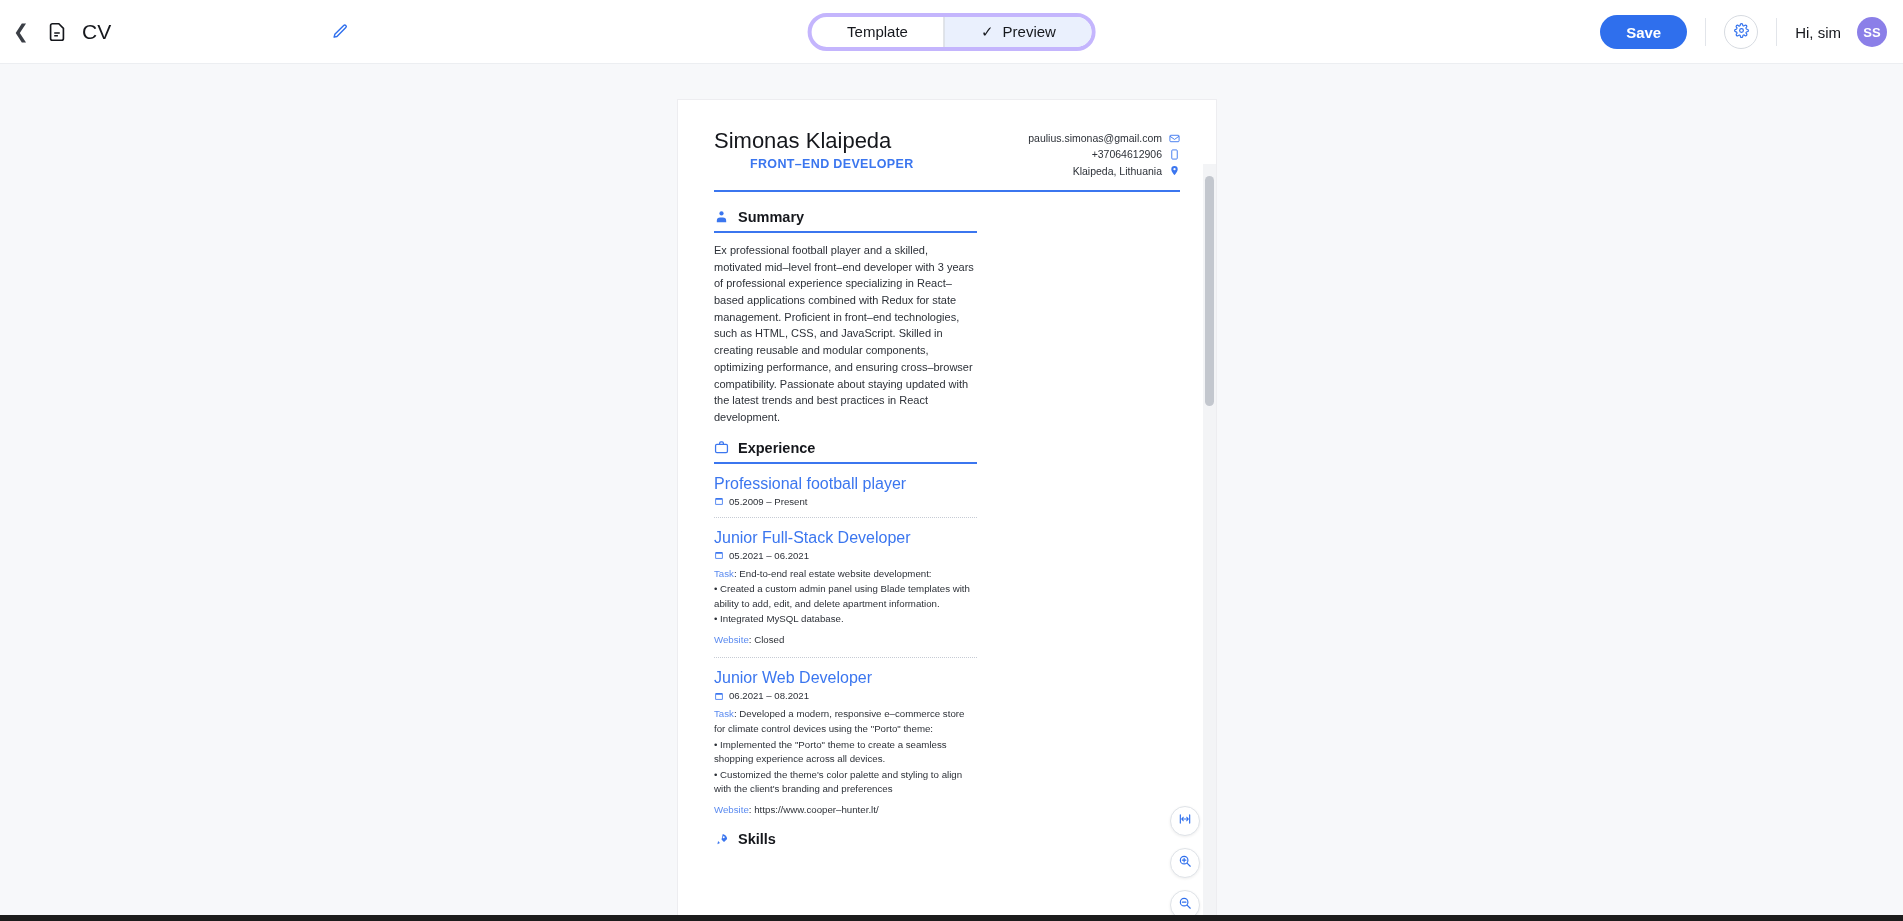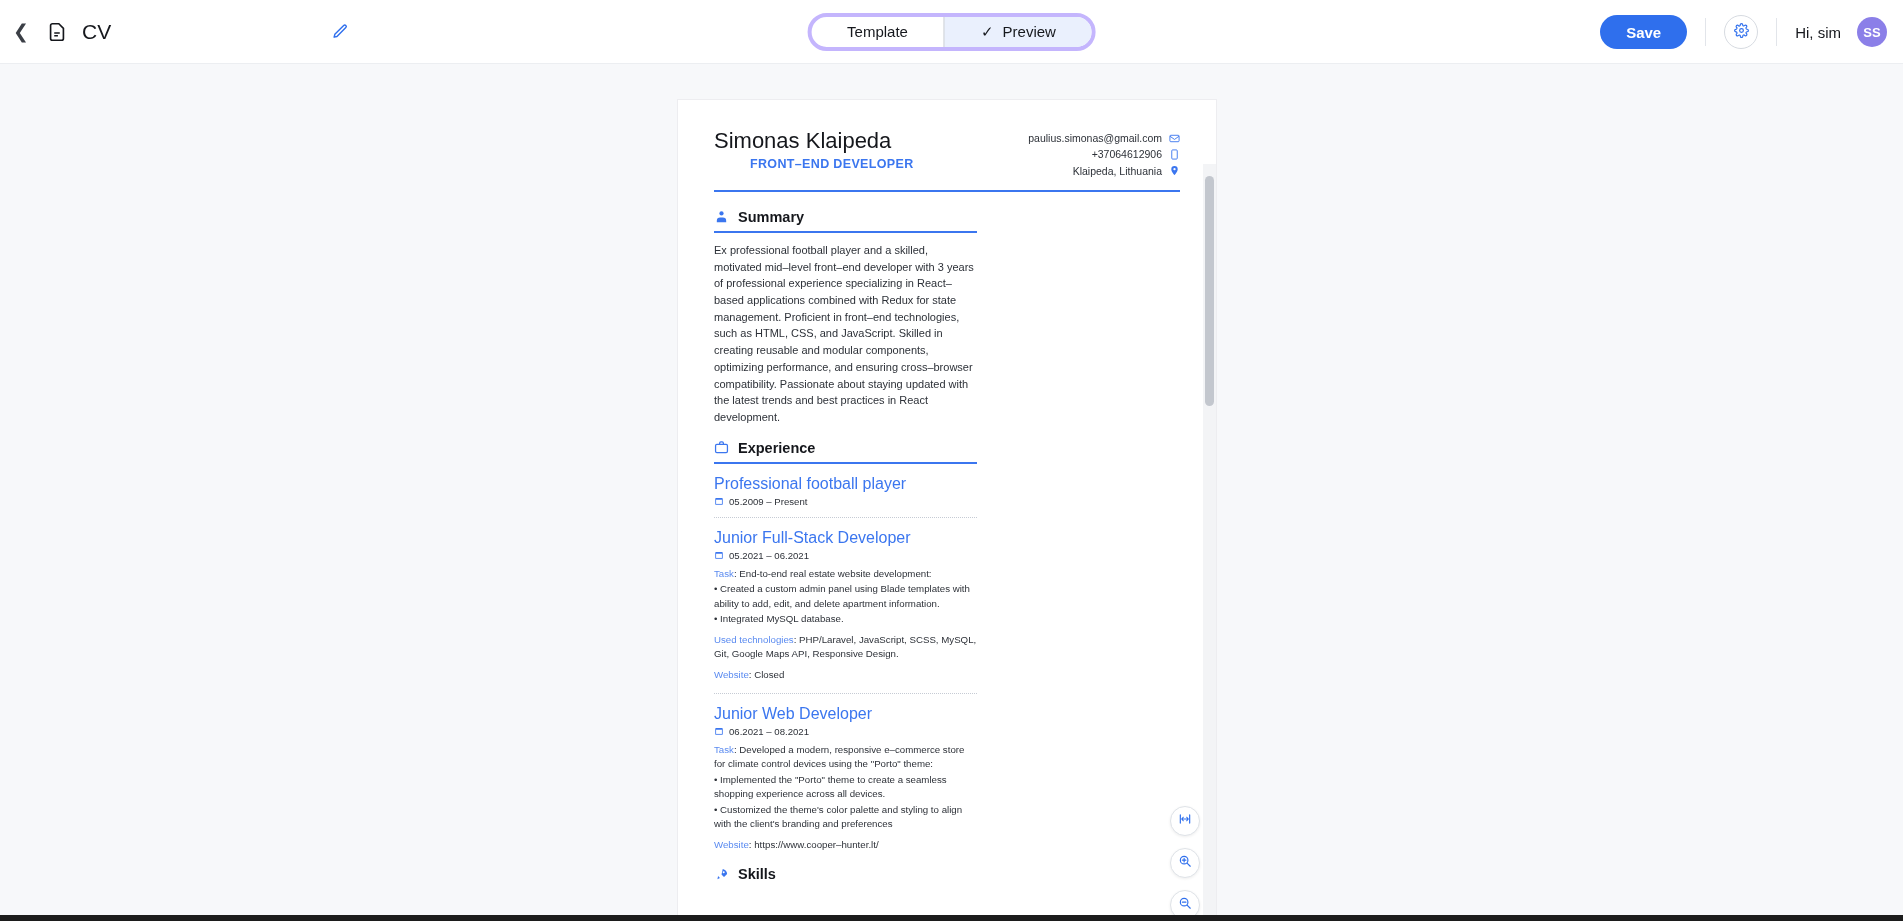--- a/index.html
+++ b/index.html
@@ -261,23 +261,20 @@
                   </svg>
                 </span>
                 <span>05.2021 – 06.2021</span>
               </div>
               <div class="job-block">
                 <span class="lbl">Task</span><span>: </span><span>End-to-end real estate website development:</span>
               </div>
               <div class="job-block" style="margin-top:1px">• Created a custom admin panel using Blade templates with ability to add, edit, and delete apartment information.</div>
               <div class="job-block" style="margin-top:1px">• Integrated MySQL database.</div>
               <div class="job-block">
-                <span class="lbl">Used technologies</span><span>: </span><span>PHP/Laravel, JavaScript, SCSS, MySQL, Git, Google Maps API, Responsive Design.</span>
-              </div>
-              <div class="job-block">
                 <span class="lbl">Website</span><span>: </span><span>Closed</span>
               </div>
               <div class="dotted"></div>
             </div>
 
             <div class="job">
               <div class="job-title">Junior Web Developer</div>
               <div class="job-date">
                 <span class="cal">
                   <svg viewBox="0 0 24 24" width="10" height="10" fill="#3b76ef">

